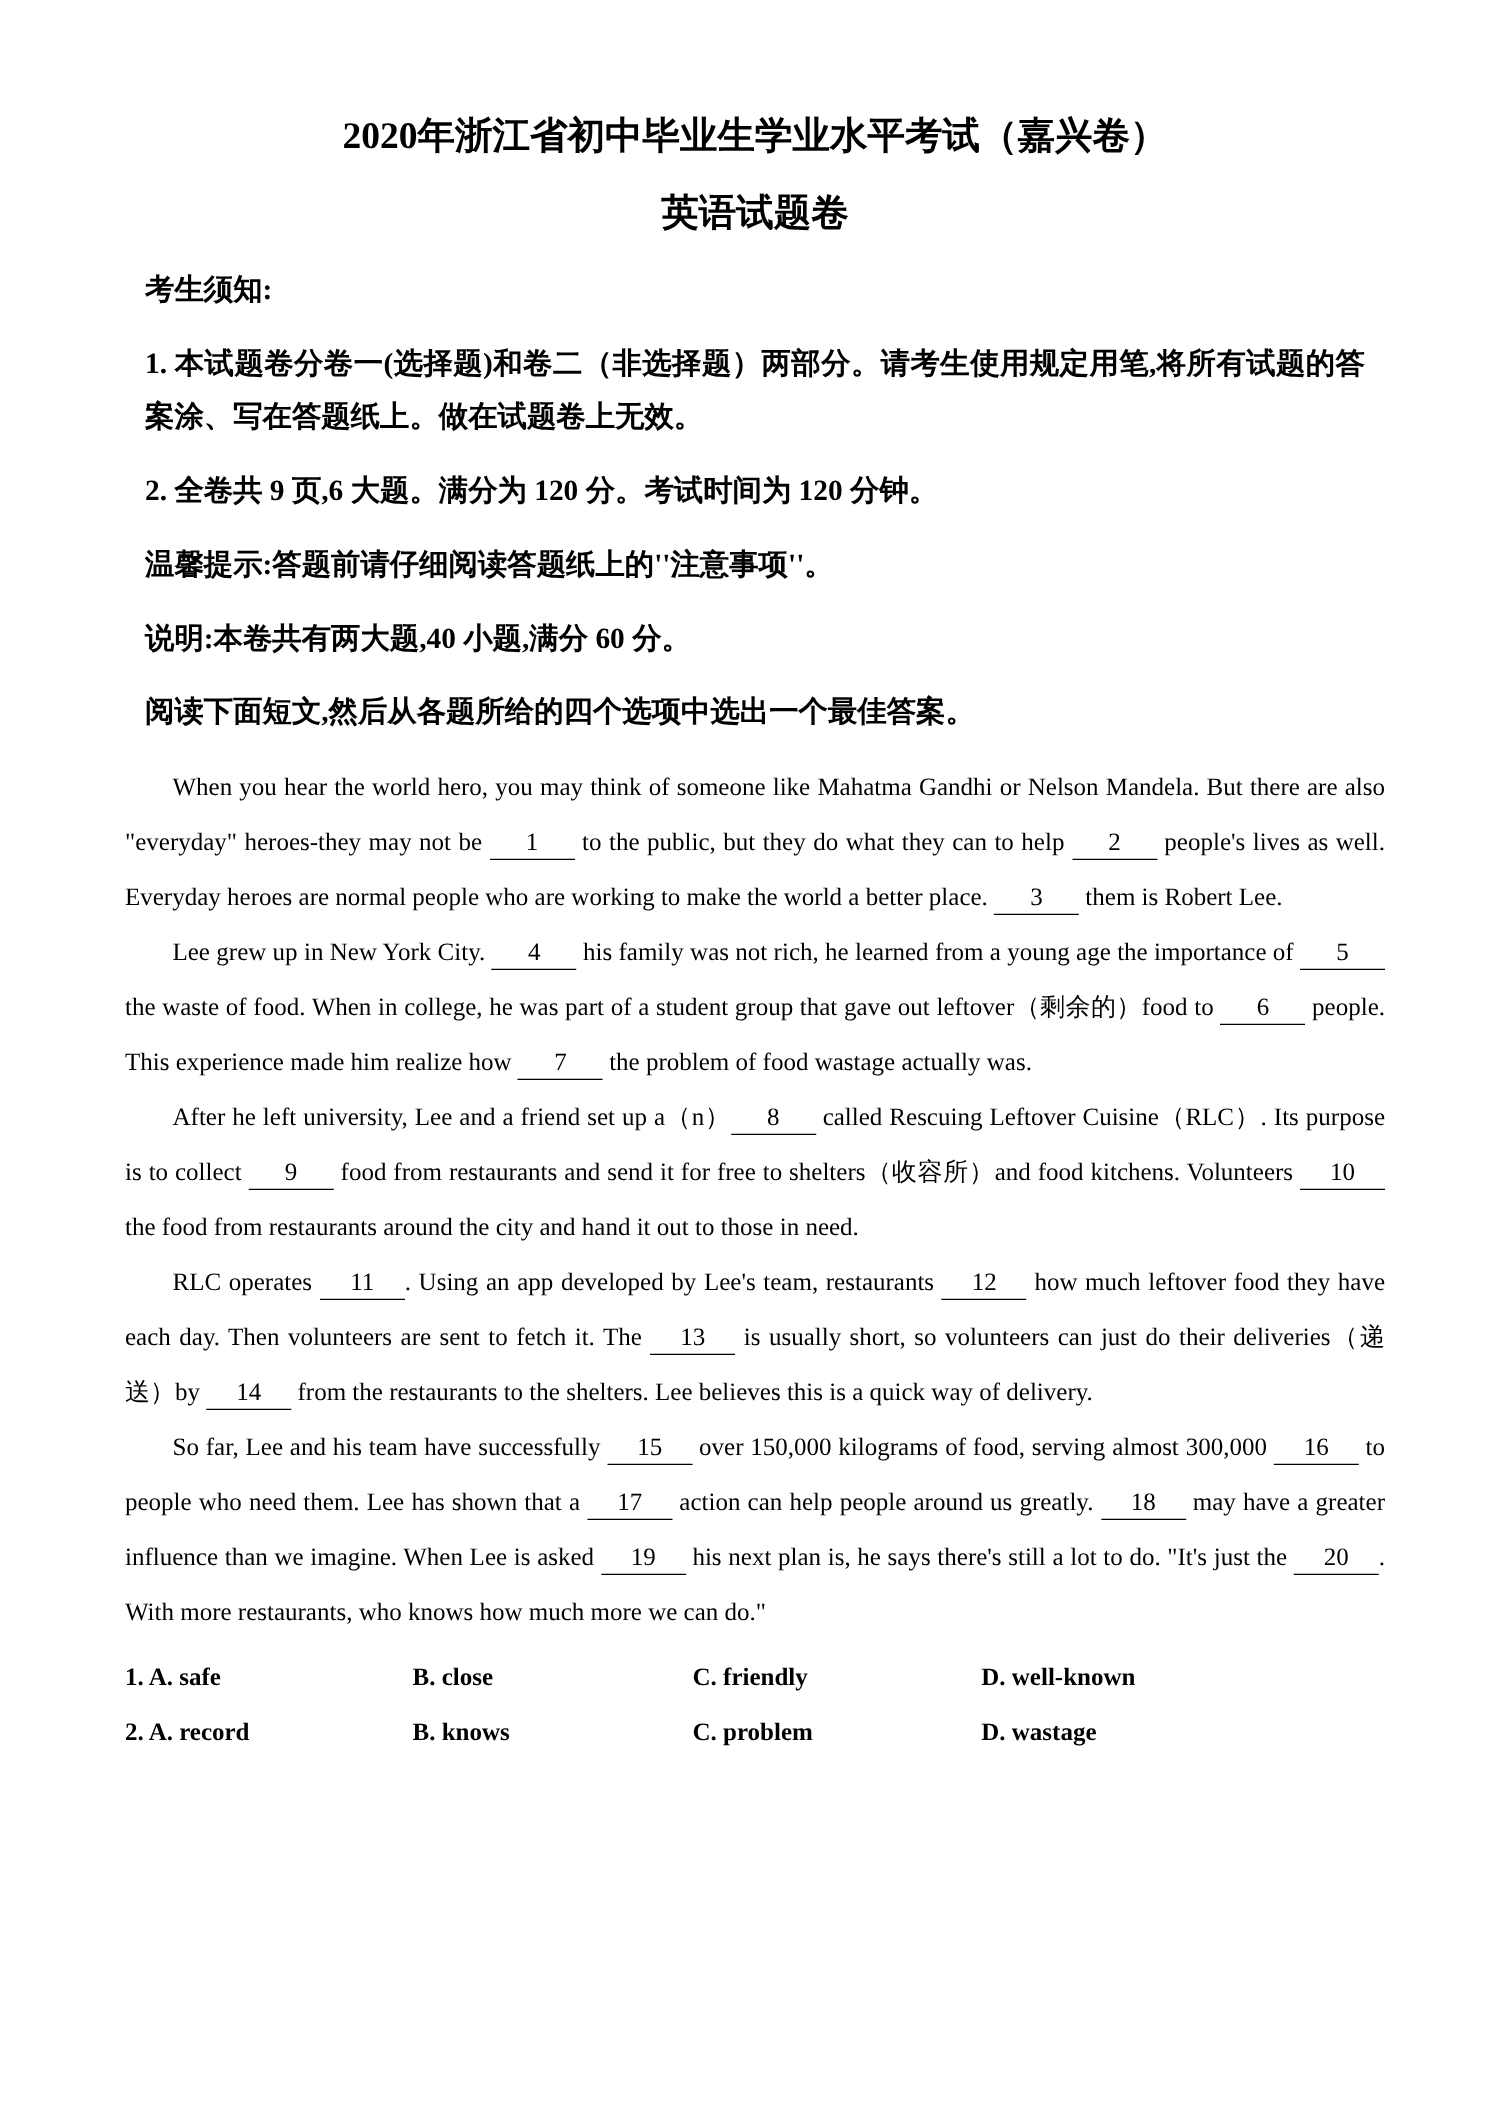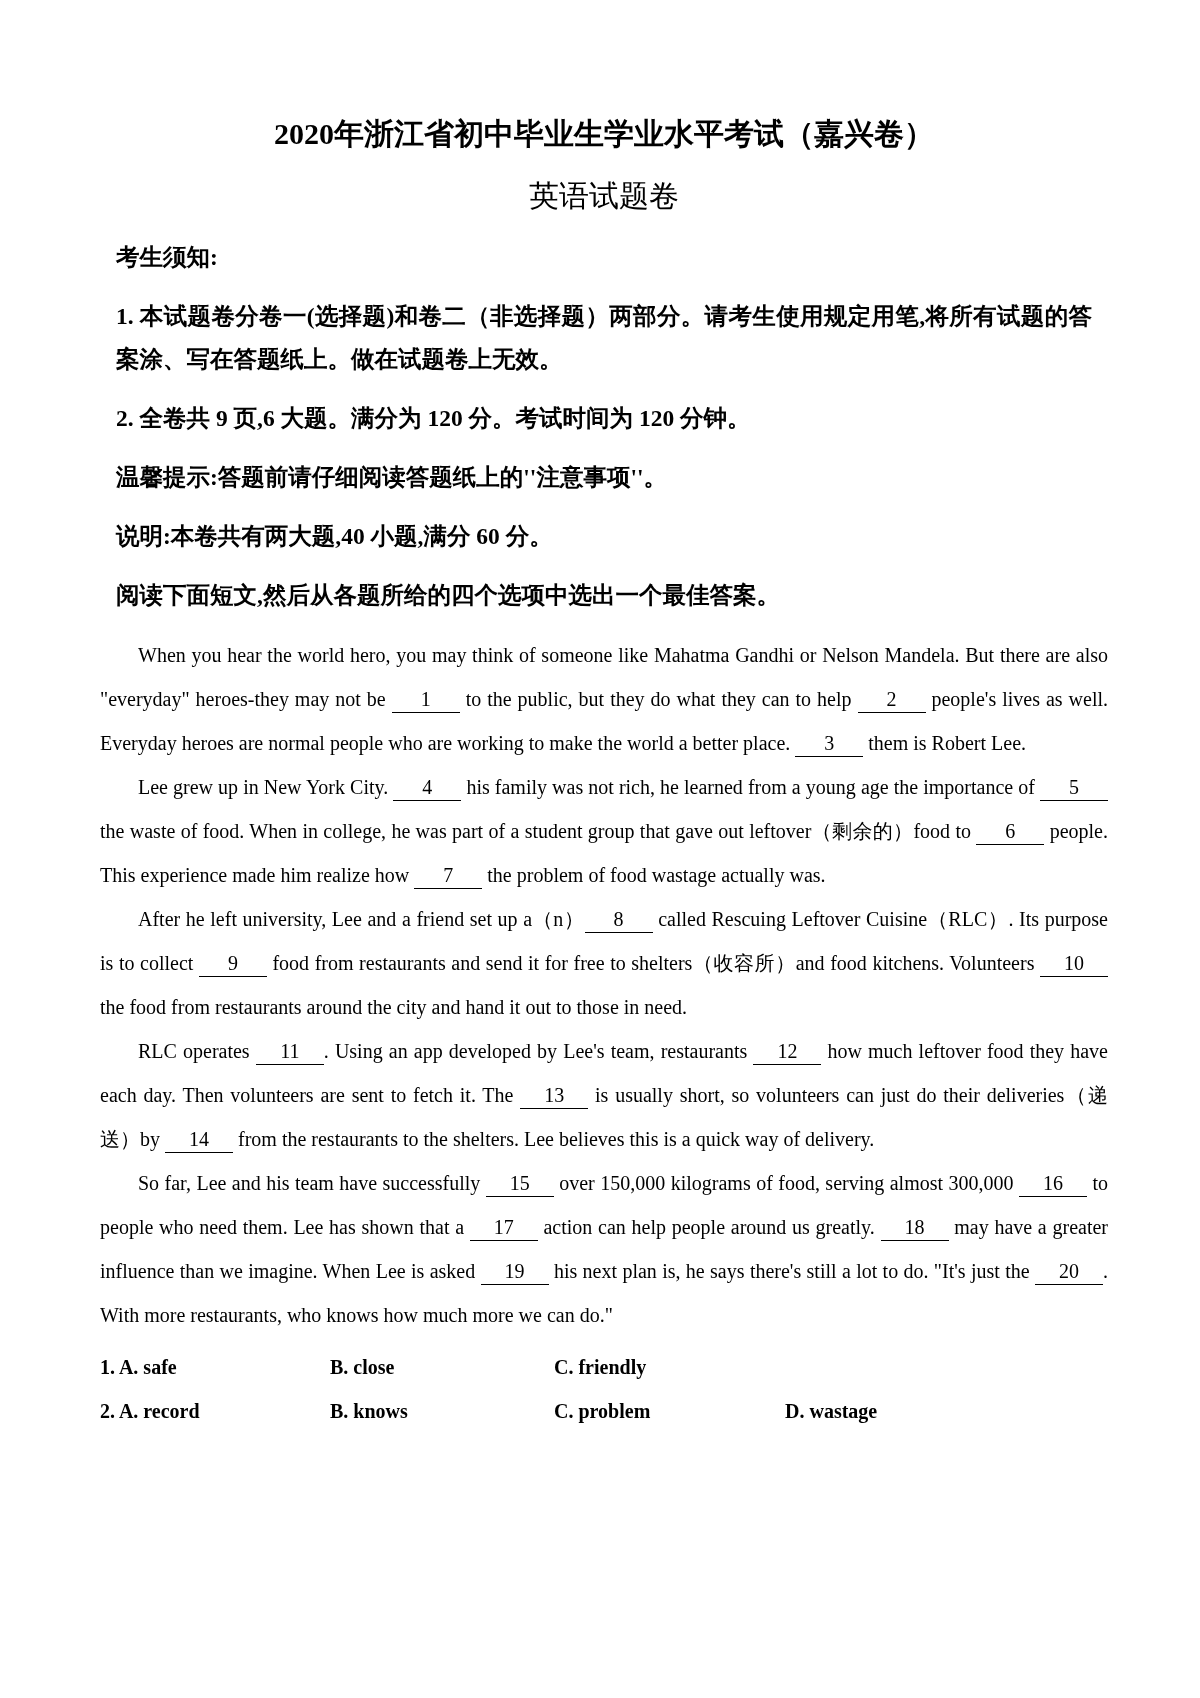--- a/index.html
+++ b/index.html
@@ -11,35 +11,35 @@
     width: 1200px;
     min-height: 1698px;
     box-sizing: border-box;
     color: #000;
     font-family: "Liberation Serif", "DejaVu Serif", serif;
   }
   .page {
     box-sizing: border-box;
     width: 1200px;
     min-height: 1698px;
-    padding: 115px 92px 60px 100px;
+    padding: 90px 92px 60px 100px;
     background: #fff;
   }
   .title {
     margin: 0 0 24px 0;
     text-align: center;
     font-size: 30px;
     font-weight: bold;
     line-height: 1.25;
   }
   .subtitle {
     margin: 0 0 22px 0;
     text-align: center;
     font-size: 30px;
-    font-weight: normal;
+    font-weight: bold;
     line-height: 1.25;
   }
   .cn {
     margin: 16px;
     font-size: 23.5px;
     font-weight: bold;
     line-height: 43px;
     text-align: justify;
   }
   .para {
@@ -93,20 +93,21 @@
   <p class="para">Lee grew up in New York City. <span class="blank">4</span> his family was not rich, he learned from a young age the importance of <span class="blank">5</span> the waste of food. When in college, he was part of a student group that gave out leftover（剩余的）food to <span class="blank">6</span> people. This experience made him realize how <span class="blank">7</span> the problem of food wastage actually was.</p>
   <p class="para">After he left university, Lee and a friend set up a（n）<span class="blank">8</span> called Rescuing Leftover Cuisine（RLC）. Its purpose is to collect <span class="blank">9</span> food from restaurants and send it for free to shelters（收容所）and food kitchens. Volunteers <span class="blank">10</span> the food from restaurants around the city and hand it out to those in need.</p>
   <p class="para">RLC operates <span class="blank">11</span>. Using an app developed by Lee's team, restaurants <span class="blank">12</span> how much leftover food they have each day. Then volunteers are sent to fetch it. The <span class="blank">13</span> is usually short, so volunteers can just do their deliveries（递送）by <span class="blank">14</span> from the restaurants to the shelters. Lee believes this is a quick way of delivery.</p>
   <p class="para">So far, Lee and his team have successfully <span class="blank">15</span> over 150,000 kilograms of food, serving almost 300,000 <span class="blank">16</span> to people who need them. Lee has shown that a <span class="blank">17</span> action can help people around us greatly. <span class="blank">18</span> may have a greater influence than we imagine. When Lee is asked <span class="blank">19</span> his next plan is, he says there's still a lot to do. "It's just the <span class="blank">20</span>. With more restaurants, who knows how much more we can do."</p>
 
   <div class="options">
     <div class="opt-row">
       <div class="opt-cell"><span>1.</span> <span>A. safe</span></div>
       <div class="opt-cell"><span>B. close</span></div>
       <div class="opt-cell"><span>C. friendly</span></div>
+      <div class="opt-cell"><span>D. well-known</span></div>
     </div>
     <div class="opt-row">
       <div class="opt-cell"><span>2.</span> <span>A. record</span></div>
       <div class="opt-cell"><span>B. knows</span></div>
       <div class="opt-cell"><span>C. problem</span></div>
       <div class="opt-cell"><span>D. wastage</span></div>
     </div>
   </div>
 
 </div>

